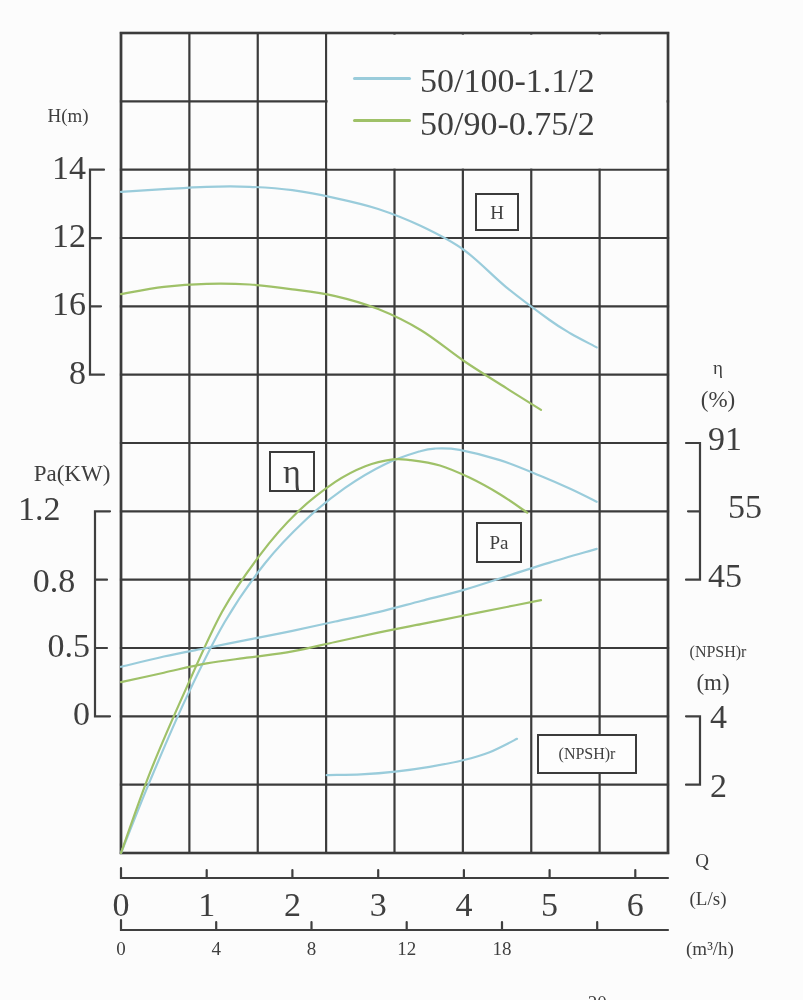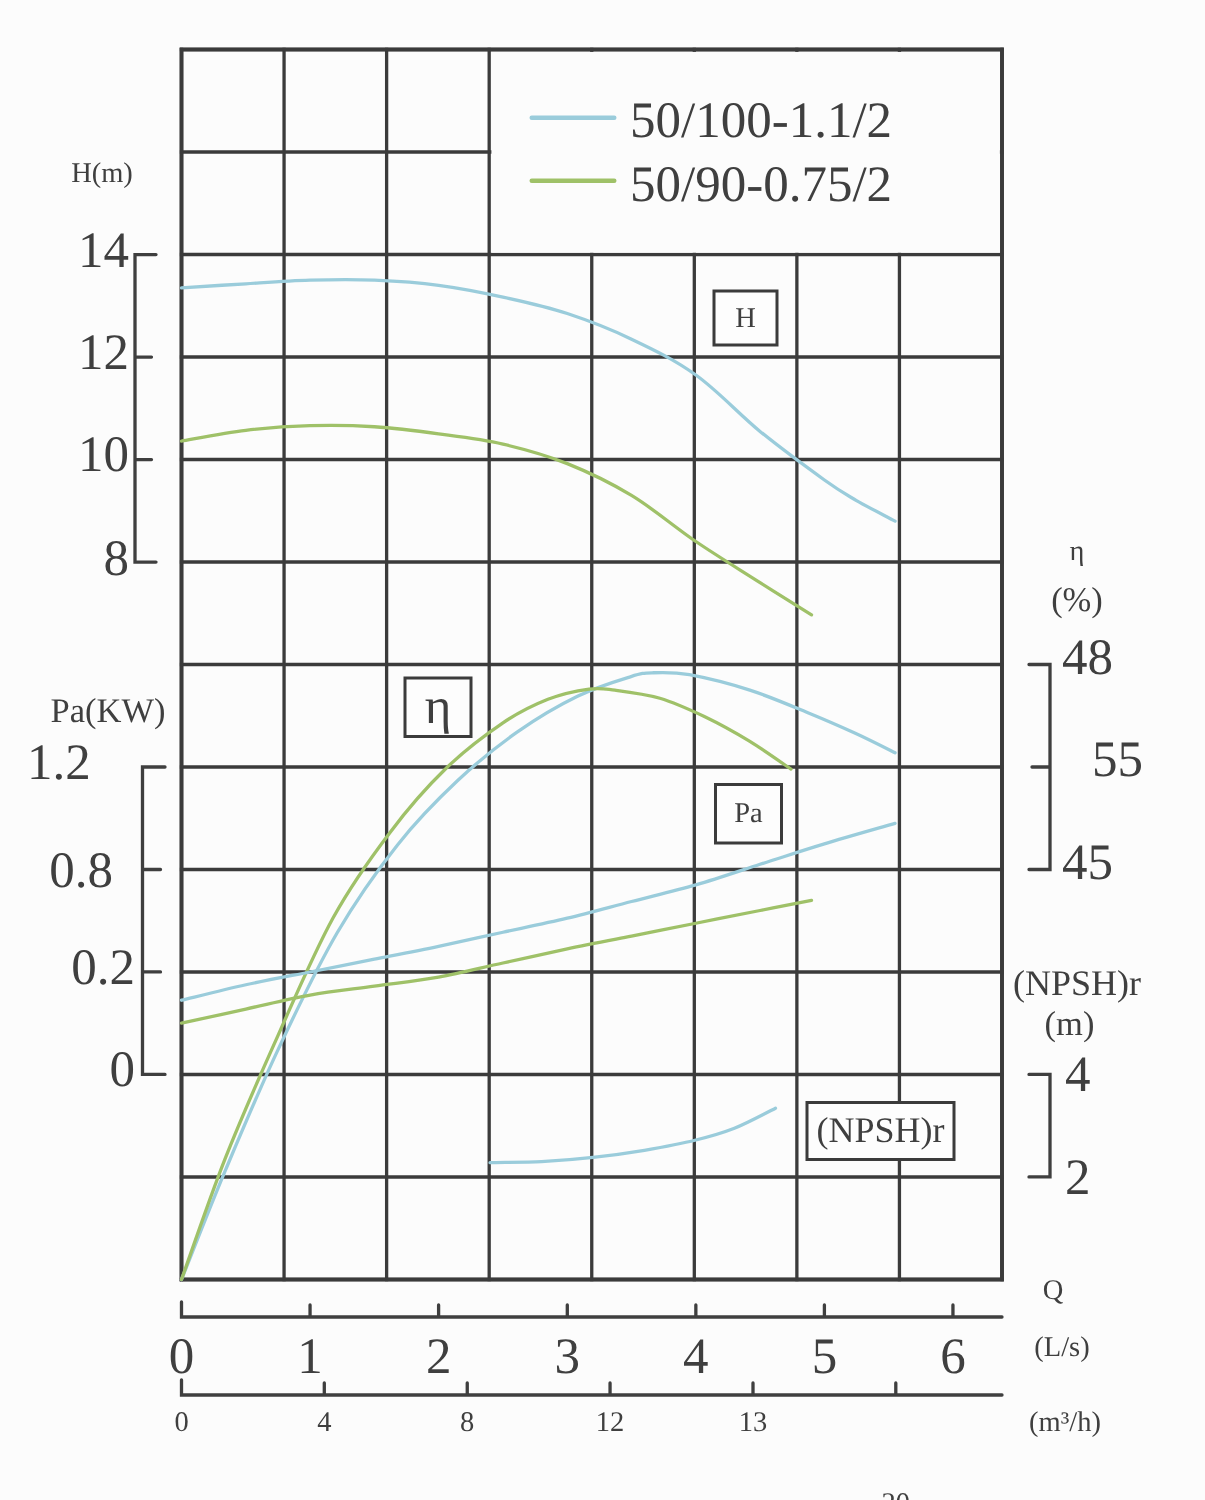--- a/index.html
+++ b/index.html
@@ -6,21 +6,21 @@
   .stage{
     position:relative;width:803px;height:1000px;background:#fcfcfc;
     font-family:"Liberation Serif","DejaVu Serif",serif;color:#3f3f3f;overflow:hidden;
   }
   .stage svg{position:absolute;left:0;top:0;}
   .lbl{position:absolute;line-height:1;white-space:nowrap;}
   .ctr{text-align:center;}
   .fs27{font-size:34px;}
   .fs26{font-size:19px;}
   .fs23{font-size:23px;}
-  .fs20{font-size:24px;}
+  .fs20{font-size:16px;}
   .box{
     position:absolute;display:flex;align-items:center;justify-content:center;
     border:2px solid #3b3b3b;background:#fdfdfd;line-height:1;
   }
   .legend-swatch{position:absolute;height:3px;width:58px;border-radius:2px;}
 </style>
 </head>
 <body>
 
 <div class="stage">
@@ -83,38 +83,38 @@
   </div>
 
   <div class="box fs26" style="left:475px;top:193px;width:40px;height:34px;">H</div>
   <div class="box fs27" style="left:269px;top:451px;width:42px;height:37px;">η</div>
   <div class="box fs26" style="left:476px;top:522px;width:42px;height:37px;">Pa</div>
   <div class="box fs20" style="left:537px;top:734px;width:96px;height:36px;">(NPSH)r</div>
 
   <div id="tick-labels">
       <div class="lbl fs27" style="left: 28px; top: 150.7px; width: 58px; text-align: right;">14</div>
       <div class="lbl fs27" style="left: 28px; top: 219.03px; width: 58px; text-align: right;">12</div>
-      <div class="lbl fs27" style="left: 28px; top: 287.36px; width: 58px; text-align: right;">10</div>
+      <div class="lbl fs27" style="left: 28px; top: 287.36px; width: 58px; text-align: right;">16</div>
       <div class="lbl fs27" style="left: 28px; top: 355.69px; width: 58px; text-align: right;">8</div>
       <div class="lbl fs27" style="left: 18px; top: 492.34px; width: 72px; text-align: left;">1.2</div>
       <div class="lbl fs27" style="left: 18px; top: 564px; width: 72px; text-align: center;">0.8</div>
-      <div class="lbl fs27" style="left: 18px; top: 628.98px; width: 72px; text-align: right;">0.2</div>
+      <div class="lbl fs27" style="left: 18px; top: 628.98px; width: 72px; text-align: right;">0.5</div>
       <div class="lbl fs27" style="left: 18px; top: 697.3px; width: 72px; text-align: right;">0</div>
-      <div class="lbl fs27" style="left: 708px; top: 422px; width: 54px; text-align: left;">48</div>
+      <div class="lbl fs27" style="left: 708px; top: 422px; width: 54px; text-align: left;">91</div>
       <div class="lbl fs27" style="left: 708px; top: 490.33px; width: 54px; text-align: right;">55</div>
       <div class="lbl fs27" style="left: 708px; top: 558.66px; width: 54px; text-align: left;">45</div>
       <div class="lbl fs27" style="left: 710px; top: 700.3px; width: 40px; text-align: left;">4</div>
       <div class="lbl fs27" style="left: 710px; top: 768.63px; width: 40px; text-align: left;">2</div>
       <div class="lbl fs27" style="left: 99px; top: 888px; width: 44px; text-align: center;">0</div>
       <div class="lbl fs27" style="left: 184.72px; top: 888px; width: 44px; text-align: center;">1</div>
       <div class="lbl fs27" style="left: 270.44px; top: 888px; width: 44px; text-align: center;">2</div>
       <div class="lbl fs27" style="left: 356.16px; top: 888px; width: 44px; text-align: center;">3</div>
       <div class="lbl fs27" style="left: 441.88px; top: 888px; width: 44px; text-align: center;">4</div>
       <div class="lbl fs27" style="left: 527.6px; top: 888px; width: 44px; text-align: center;">5</div>
       <div class="lbl fs27" style="left: 613.32px; top: 888px; width: 44px; text-align: center;">6</div>
       <div class="lbl fs26" style="left: 97px; top: 939px; width: 48px; text-align: center;">0</div>
       <div class="lbl fs26" style="left: 192.244px; top: 939px; width: 48px; text-align: center;">4</div>
       <div class="lbl fs26" style="left: 287.489px; top: 939px; width: 48px; text-align: center;">8</div>
       <div class="lbl fs26" style="left: 382.733px; top: 939px; width: 48px; text-align: center;">12</div>
-      <div class="lbl fs26" style="left: 477.978px; top: 939px; width: 48px; text-align: center;">13</div>
+      <div class="lbl fs26" style="left: 477.978px; top: 939px; width: 48px; text-align: center;">18</div>
       <div class="lbl fs26" style="left: 573.222px; top: 993px; width: 48px; text-align: center;">20</div>
     </div>
 </div>
 
 </body></html>

